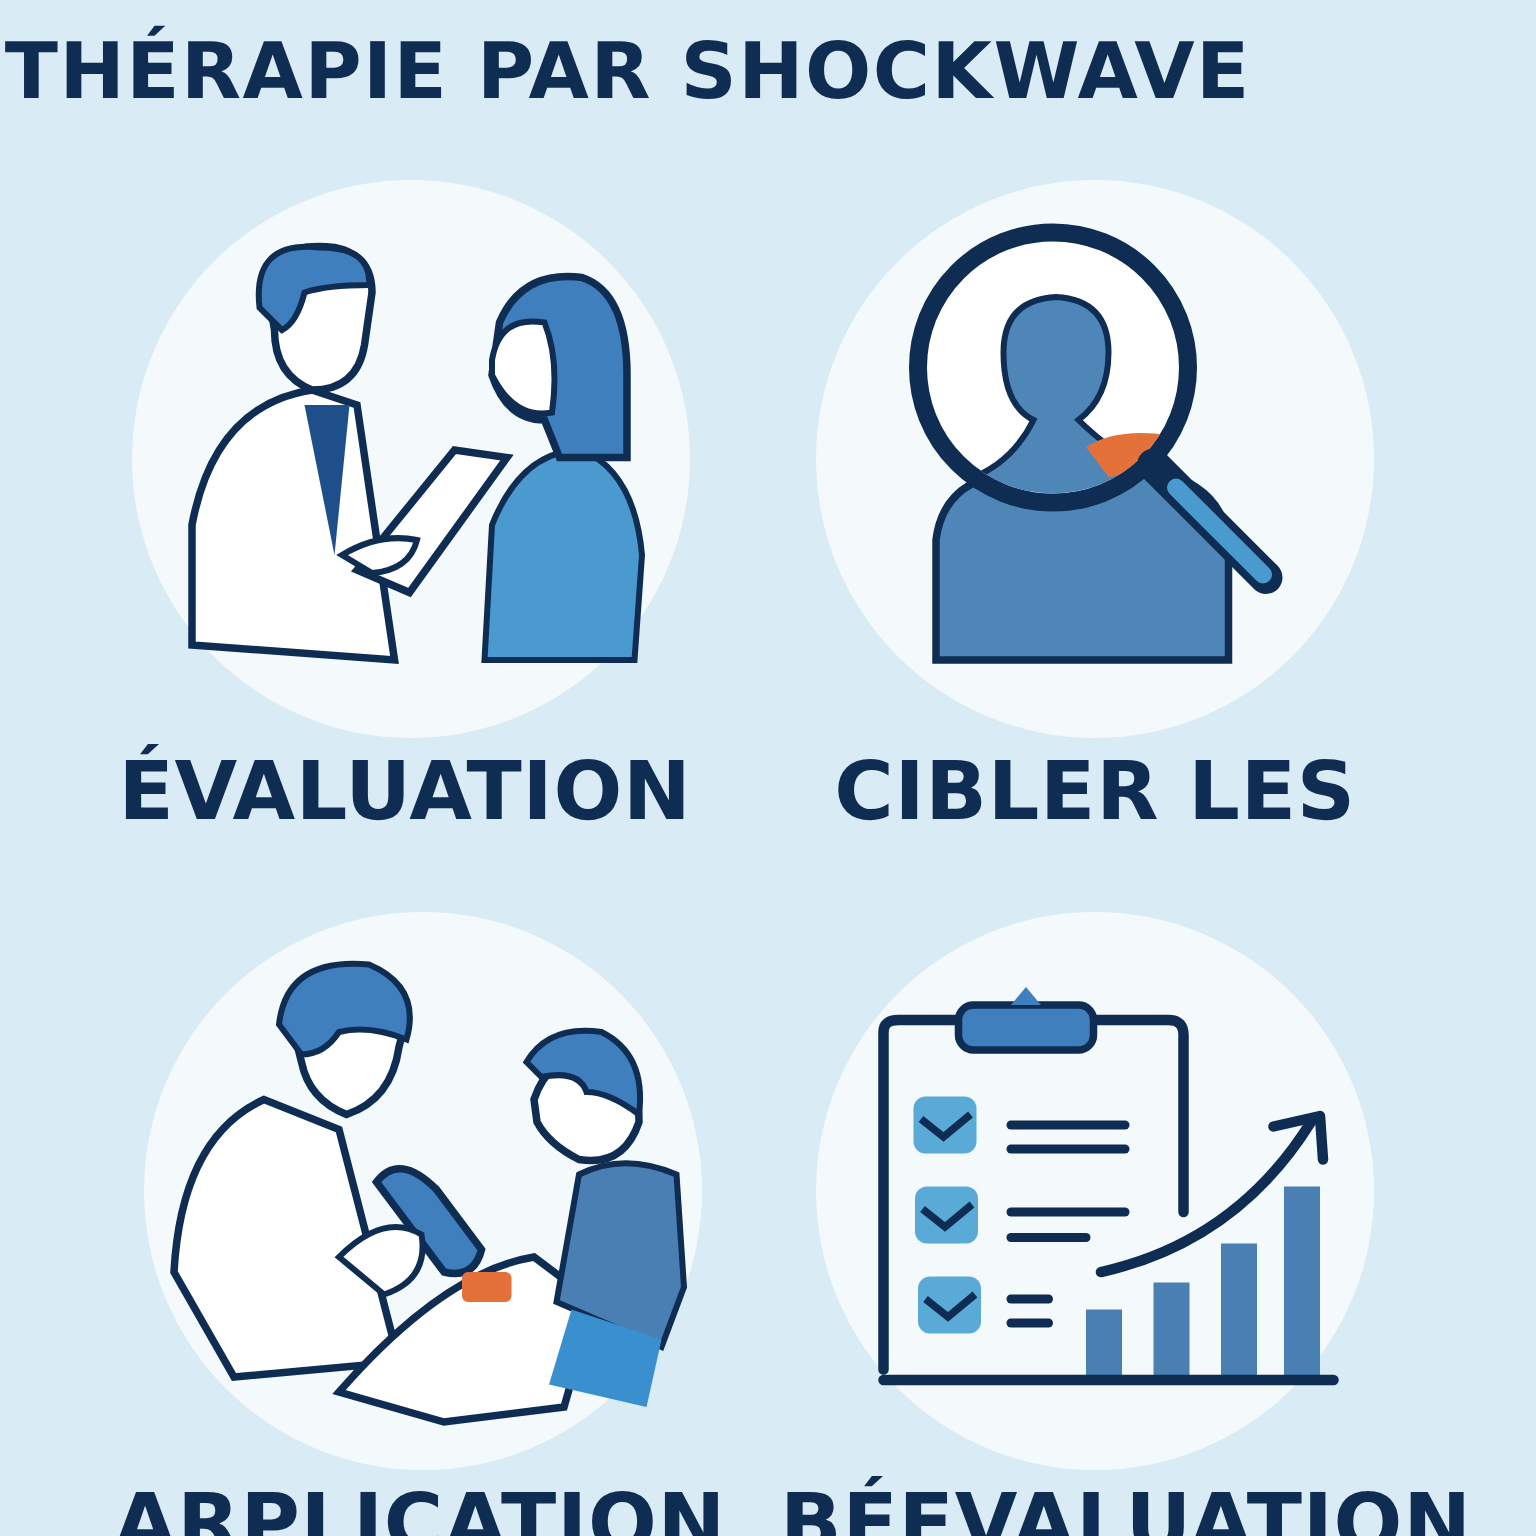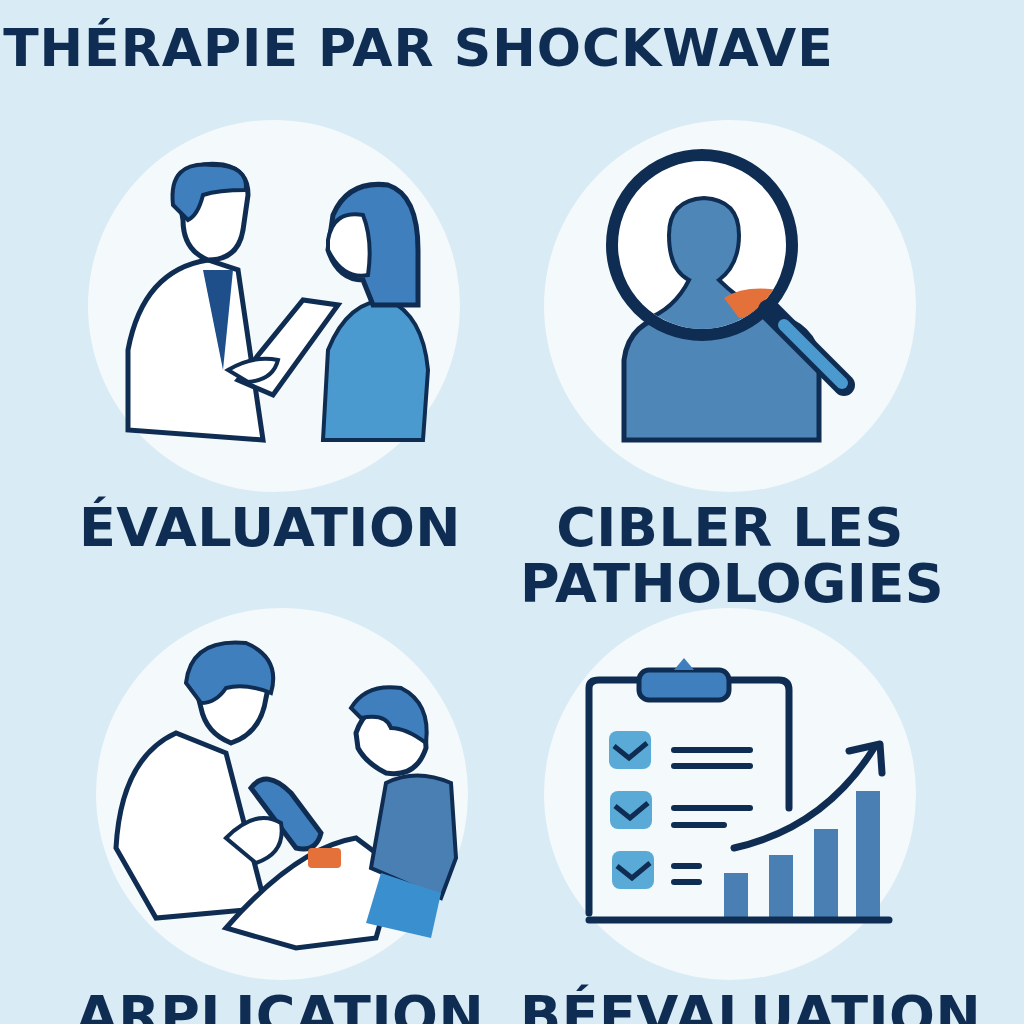--- a/index.html
+++ b/index.html
@@ -48,21 +48,20 @@
       <path d="M100 200 Q130 190 145 160 Q125 150 125 115 Q125 80 160 78 Q195 80 195 115 Q195 145 175 160 Q195 180 230 200 L230 220 L100 220 Z" fill="#4f86b8" stroke="#0f2d52" stroke-width="4"></path>
       <path d="M180 178 Q200 165 235 170 Q230 195 195 198 Z" fill="#e4703a"></path>
     </g>
 
     <path d="M225 190 L300 265" stroke="#0f2d52" stroke-width="22" stroke-linecap="round"></path>
     <path d="M240 205 L298 263" stroke="#4a9ad0" stroke-width="12" stroke-linecap="round"></path>
   </svg>
 </div>
 <div class="label" style="left:520px;width:420px;top:500px;">
   <div>CIBLER LES</div>
-  <div>PATHOLOGIES</div>
 </div>
 
 <div class="circle" style="left:96px;top:608px;">
   <svg viewBox="0 0 372 372">
 
     <path d="M20 240 Q25 150 80 125 L130 145 L170 300 L60 310 Z" fill="#fff" stroke="#0f2d52" stroke-width="5"></path>
 
     <path d="M95 60 Q110 30 150 40 Q180 55 170 90 Q165 125 135 135 Q110 125 105 100 Z" fill="#fff" stroke="#0f2d52" stroke-width="5"></path>
     <path d="M90 75 Q95 30 150 35 Q185 50 175 85 Q150 75 130 80 Q120 95 105 95 Z" fill="#3f7fbd" stroke="#0f2d52" stroke-width="4"></path>
 

